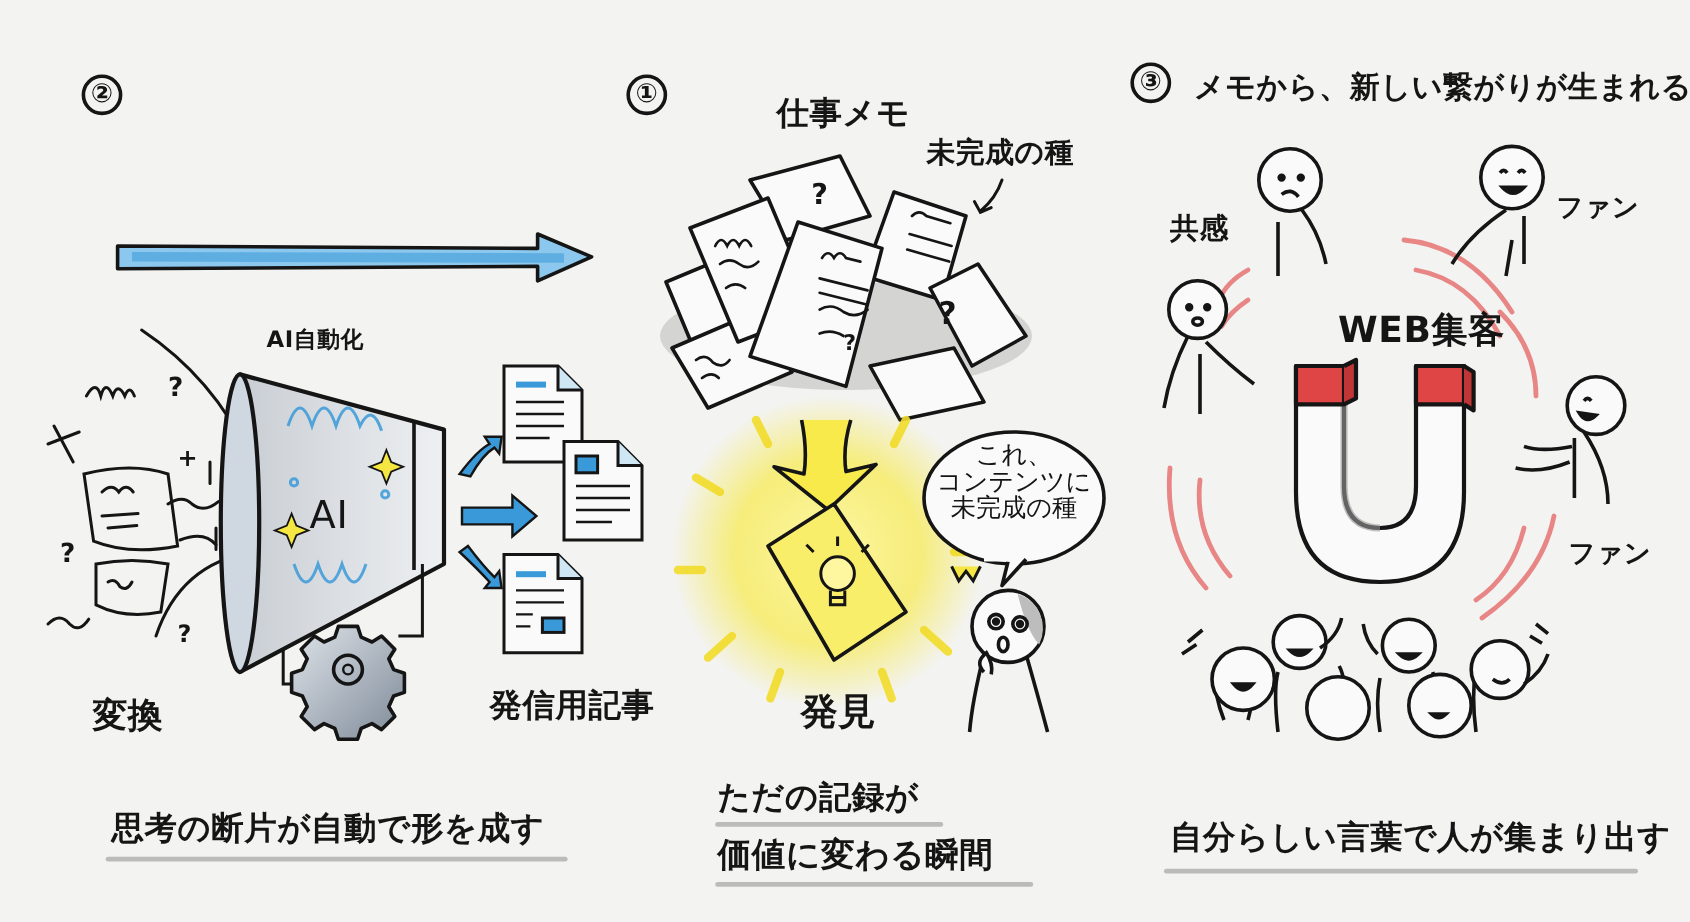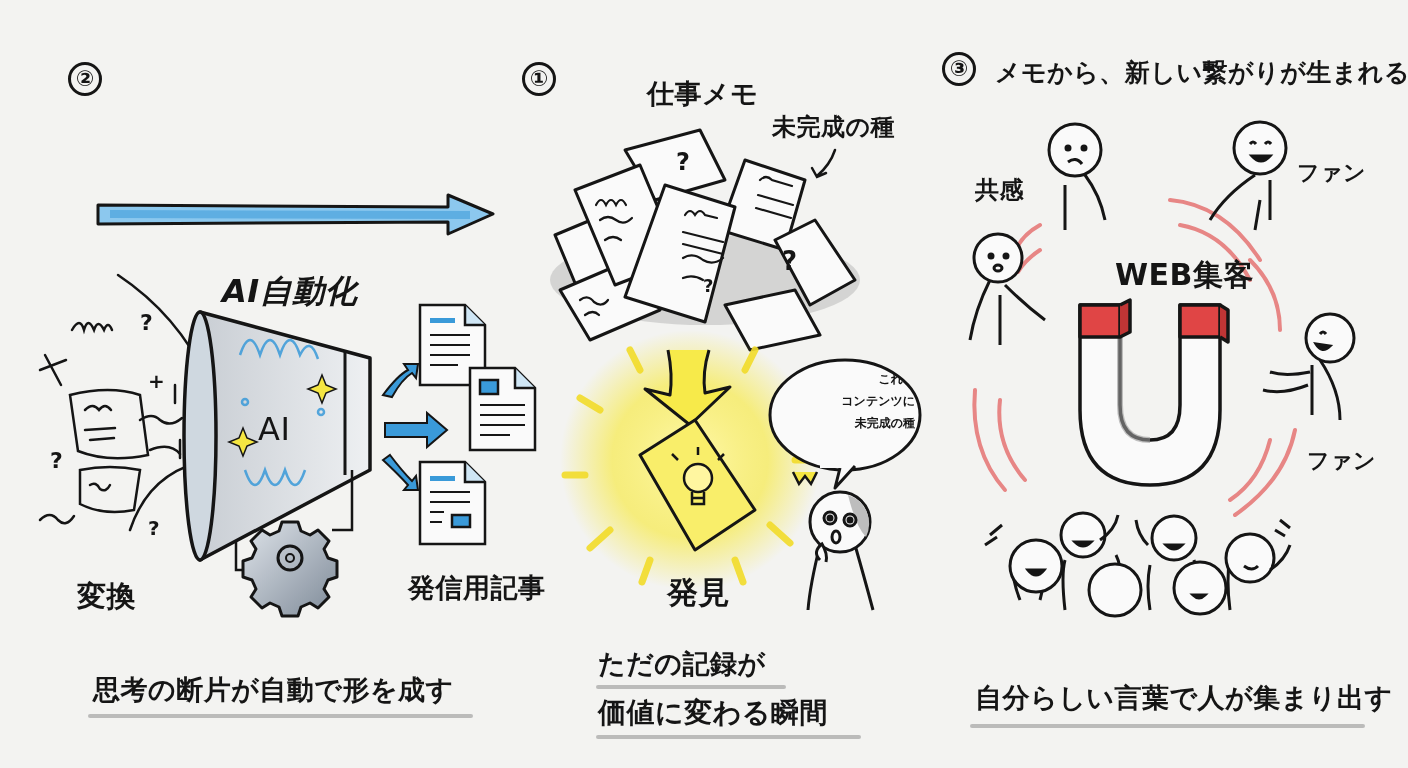--- a/index.html
+++ b/index.html
@@ -9,21 +9,21 @@
     font-family: "DejaVu Sans", sans-serif;
     color: #141414;
     position: relative;
   }
   .canvas { position: absolute; left: 0; top: 0; width: 1408px; height: 768px; }
   .txt { position: absolute; font-weight: bold; white-space: nowrap; color: #151515; letter-spacing: 0.5px; }
   .num { position: absolute; width: 34px; height: 34px; border: 3px solid #151515; border-radius: 50%;
          box-sizing: border-box; text-align: center; line-height: 28px; font-size: 22px; font-weight: bold; }
   .underline { position: absolute; height: 4px; background: #b0b0b0; border-radius: 3px; opacity: .85; }
   svg { position: absolute; left: 0; top: 0; }
-  .speech { position: absolute; font-size: 12px; font-weight: bold; text-align: right; line-height: 22px; }
+  .speech { position: absolute; font-size: 21px; font-weight: normal; text-align: center; line-height: 22px; }
 </style>
 </head>
 <body>
 
 <div class="canvas">
 
   <svg width="1408" height="768" viewBox="0 0 1408 768">
     <defs>
       <radialGradient id="glow" cx="50%" cy="50%" r="50%">
         <stop offset="0%" stop-color="#fff9b0" stop-opacity="1"></stop>
@@ -230,21 +230,21 @@
       <circle cx="1200" cy="588" r="26"></circle>
       <circle cx="1250" cy="558" r="24"></circle>
       <path d="M1028 570 q8 10 16 0 z M1075 542 q8 8 16 0 z M1166 545 q8 8 16 0 z M1193 595 q6 6 12 0 z" fill="#151515"></path>
       <path d="M1244 566 q8 6 14 0" fill="none"></path>
       <path d="M1100 540 q15 -10 18 -25 M1148 545 q-10 -10 -12 -25 M1270 570 q15 -10 20 -25" fill="none"></path>
       <path d="M990 535 l12 -10 M985 545 l12 -8 M1280 520 l10 8 M1275 530 l10 6" fill="none"></path>
     </g>
   </svg>
 
   <div class="num" style="left:68px;top:62px;">②</div>
-  <div class="txt" style="left:222px;top:270px;font-size:32px;font-style:italic;">AI自動化</div>
+  <div class="txt" style="left:222px;top:270px;font-size:19px;">AI自動化</div>
   <div class="txt" style="left:258px;top:410px;font-size:32px;font-weight:normal;">AI</div>
   <div class="txt" style="left:77px;top:577px;font-size:29px;">変換</div>
   <div class="txt" style="left:376px;top:570px;font-size:27px;margin-left:32px;">発信用記事</div>
   <div class="txt" style="left:93px;top:672px;font-size:27px;">思考の断片が自動で形を成す</div>
   <div class="underline" style="left:88px;top:714px;width:385px;"></div>
 
   <div class="num" style="left:522px;top:62px;">①</div>
   <div class="txt" style="left:647px;top:76px;font-size:27px;">仕事メモ</div>
   <div class="txt" style="left:772px;top:111px;font-size:24px;">未完成の種</div>
   <div class="speech" style="left:775px;top:368px;width:140px;">

